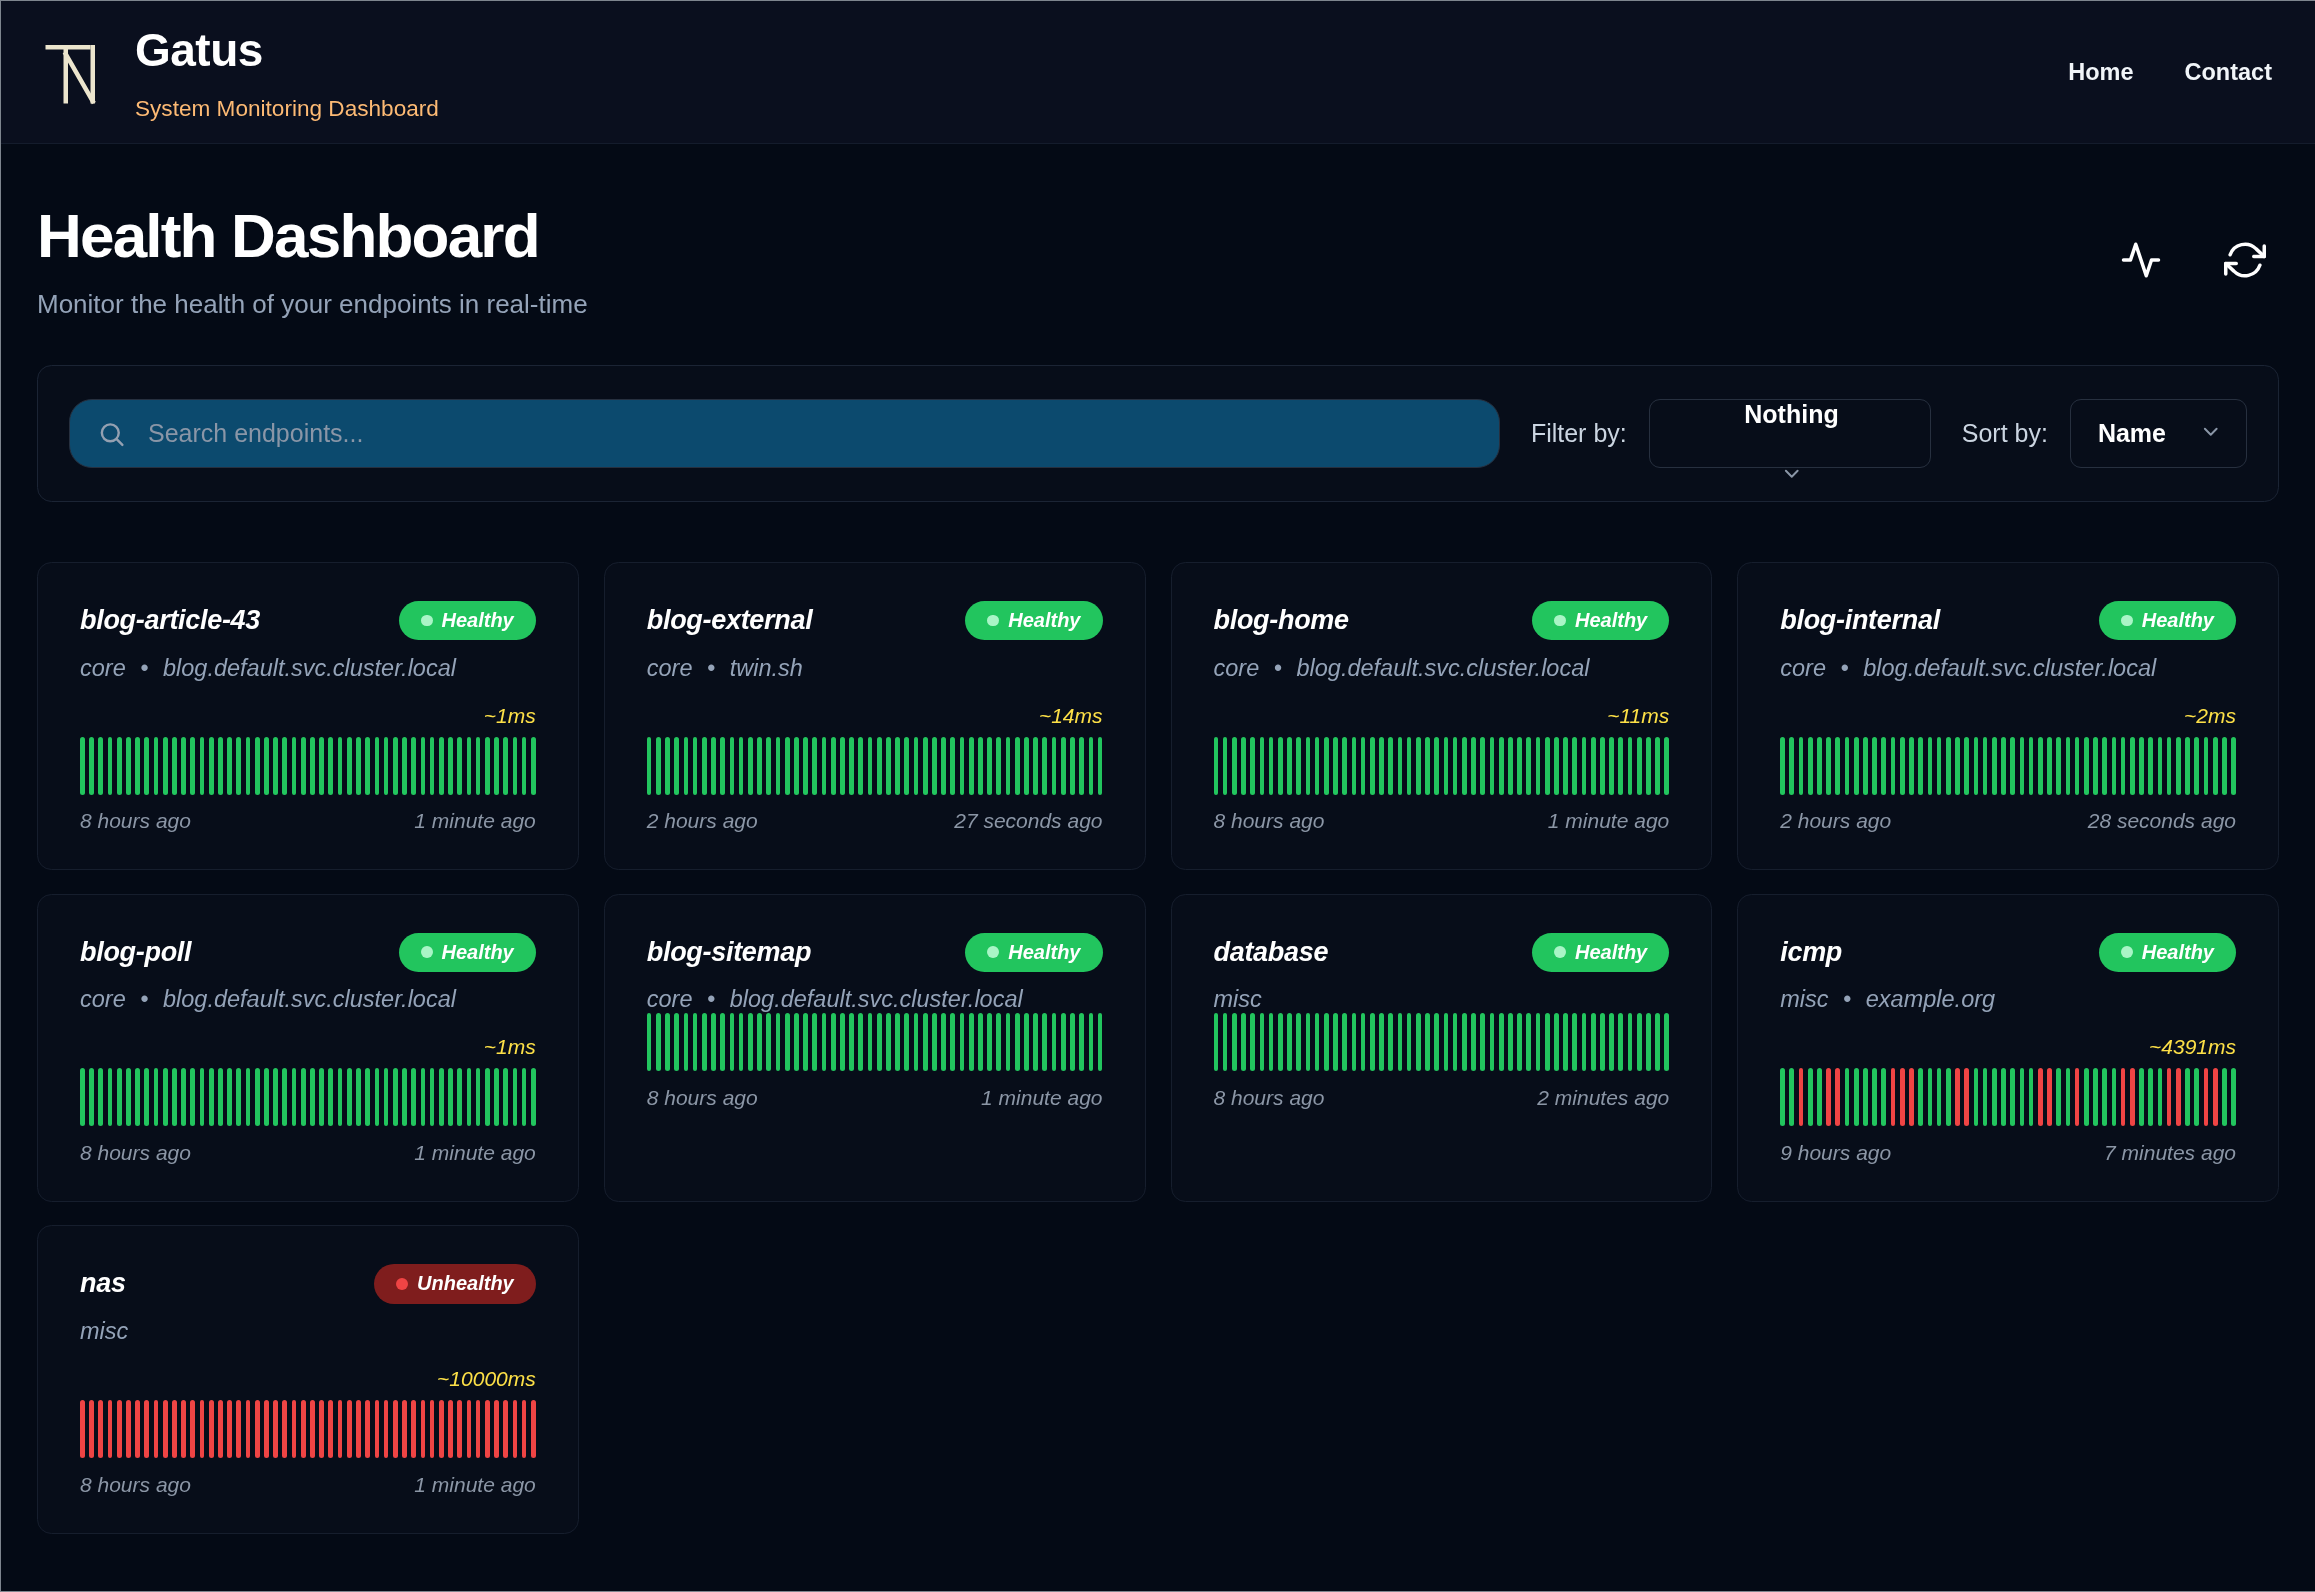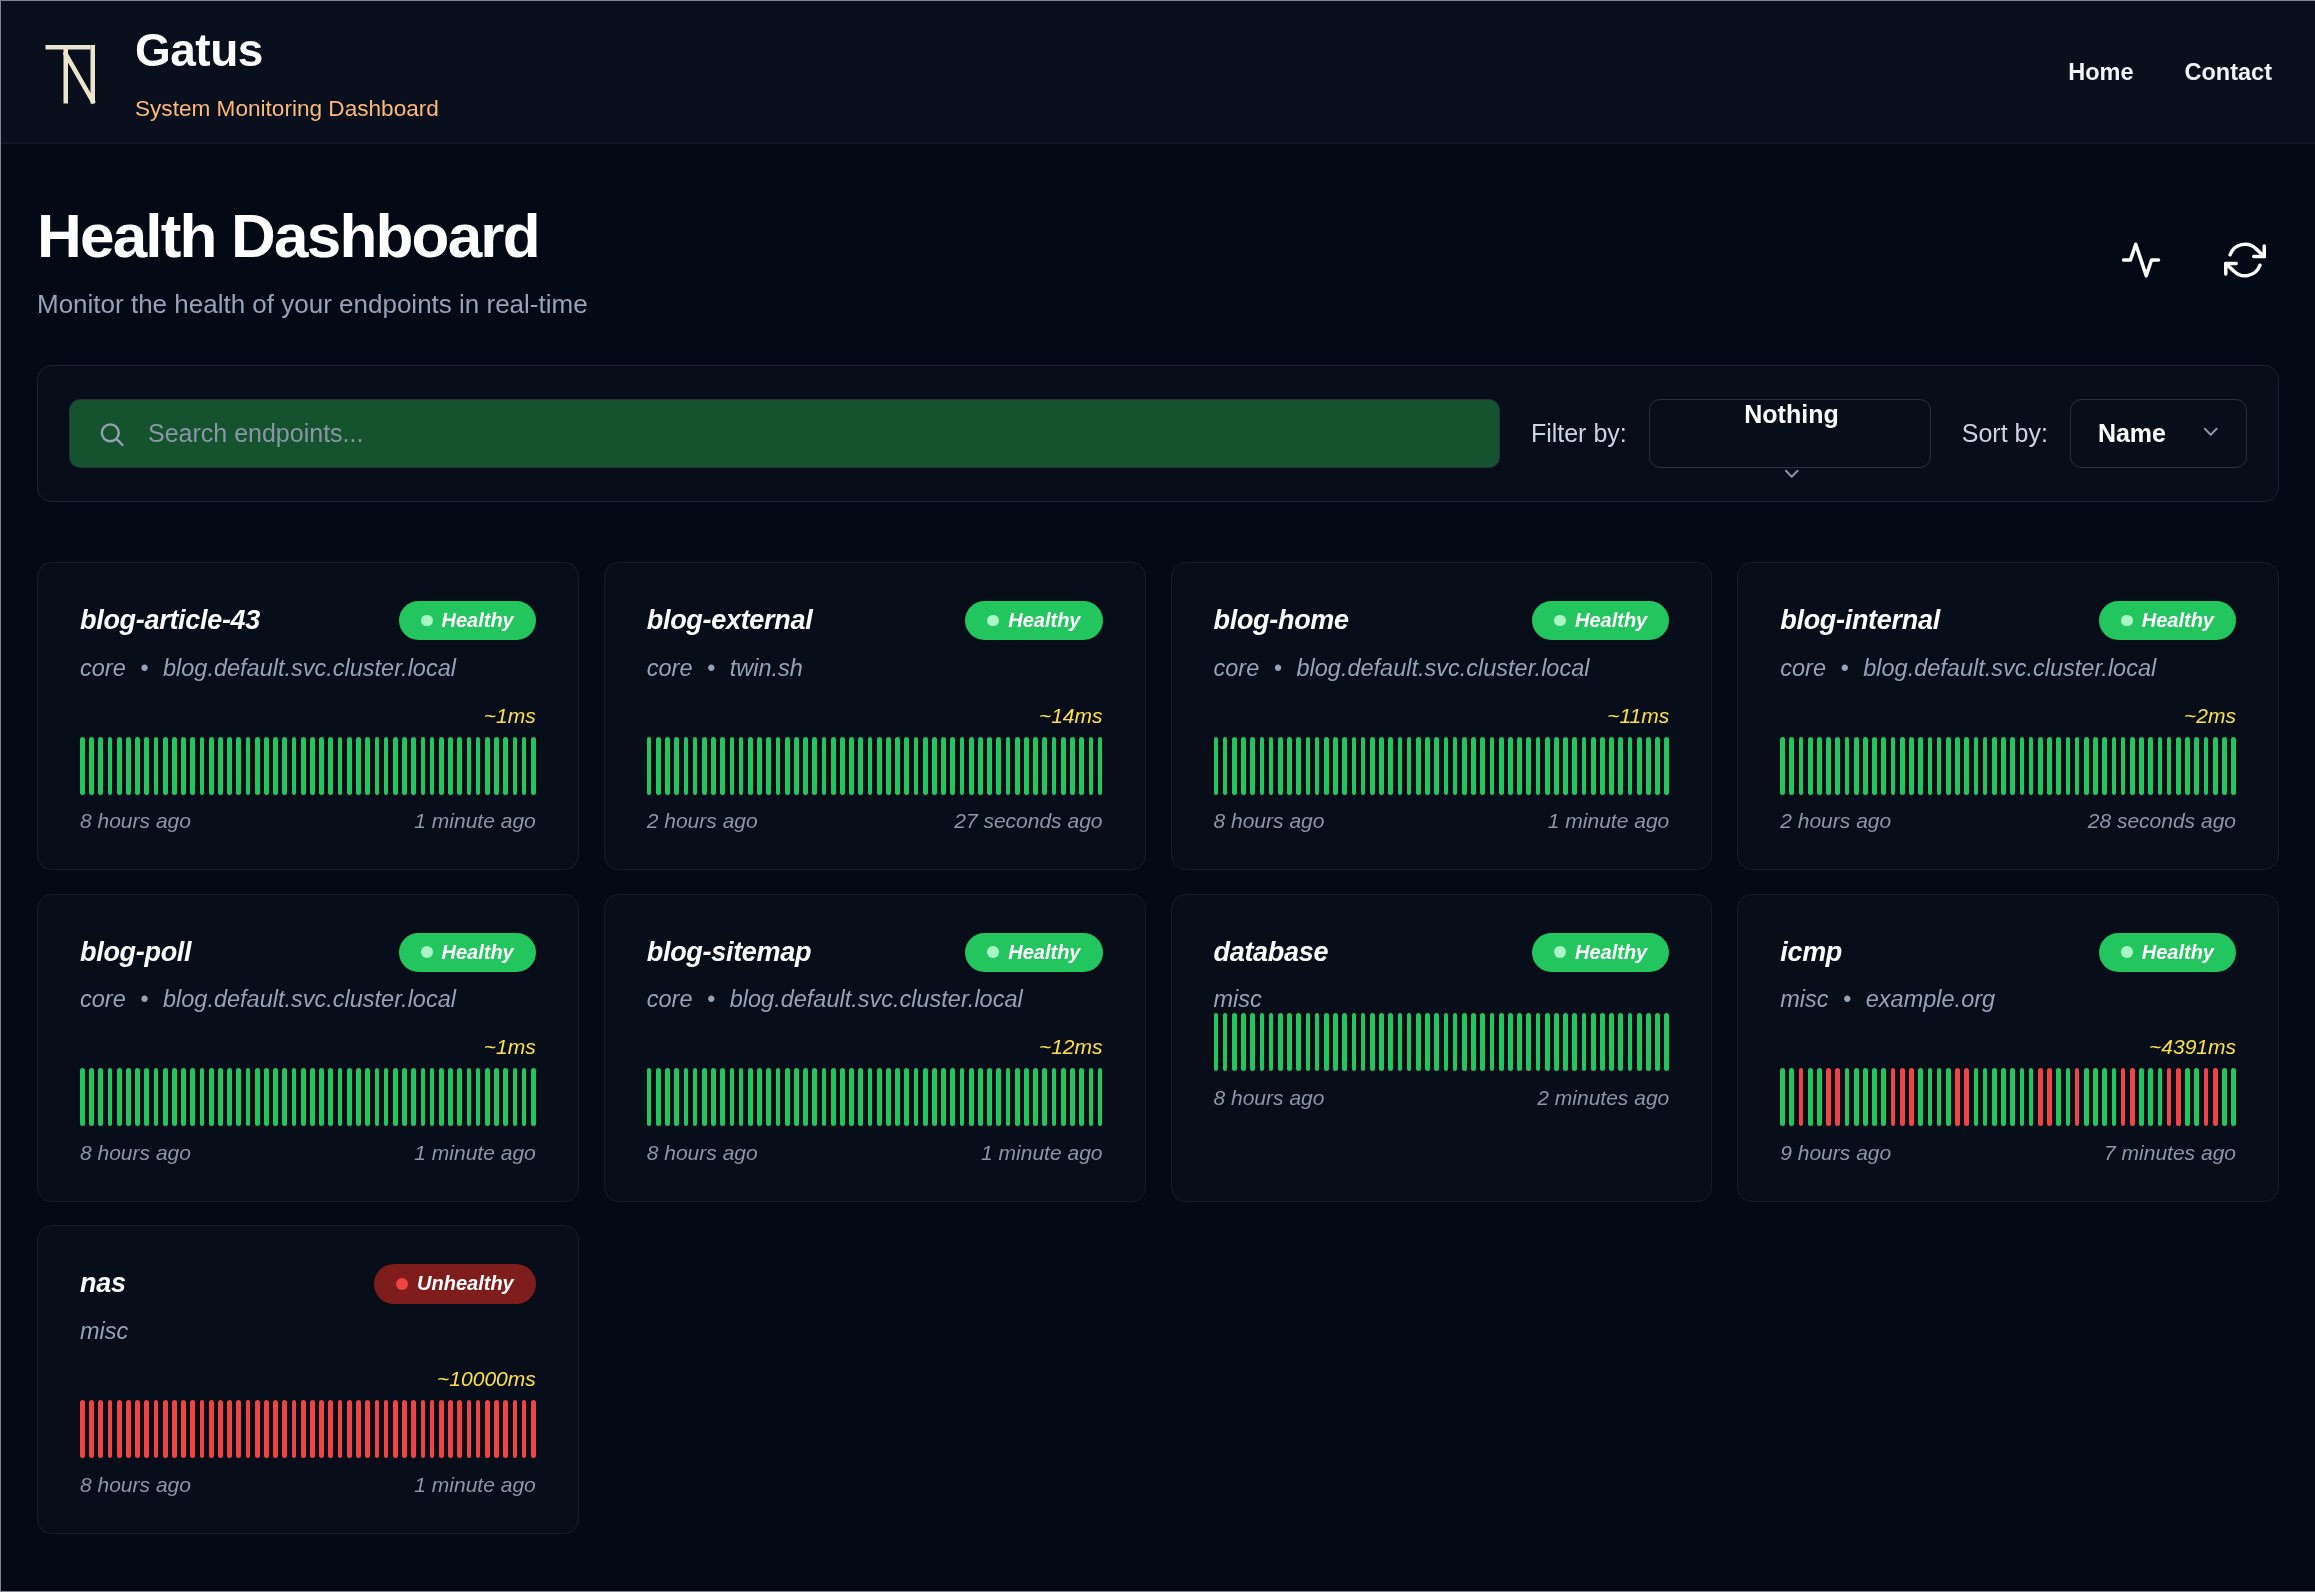--- a/index.html
+++ b/index.html
@@ -40,21 +40,21 @@
   .filter-bar{
     margin-top:45px;
     background:#070d19;
     border:0.9px solid #1b2434;
     border-radius:14.5px;
     padding:33px 31px;
     display:flex; align-items:center; gap:31px;
   }
   .search-box{
     flex:1; position:relative; height:69px;
-    background:#14532d; border:0.9px solid #27303f; border-radius:11px;
+    background:#0c4a6e; border:0.9px solid #27303f; border-radius:23px;
     display:flex; align-items:center;
   }
   .search-icon{ position:absolute; left:27px; top:50%; transform:translateY(-50%); display:flex; }
   .search-icon svg{ width:29px; height:29px; stroke:#94a0b1; }
   .search-box input{
     width:100%; height:100%; background:transparent; border:none; outline:none;
     padding:0 27px 0 78px; font-size:25px; color:#e2e8f0;
     font-family:"Liberation Sans", sans-serif;
   }
   .search-box input::placeholder{ color:#8a96a7; }
@@ -549,21 +549,20 @@
       <div class="badge healthy">
         <span class="dot"></span>
         <span>Healthy</span>
       </div>
     </div>
     <div class="card-meta">
       <span>core</span>
       <span>•</span>
       <span>blog.default.svc.cluster.local</span>
     </div>
-    <div class="latency">~12ms</div>
     <div class="bars">
             <div class="bar ok"></div>
             <div class="bar ok"></div>
             <div class="bar ok"></div>
             <div class="bar ok"></div>
             <div class="bar ok"></div>
             <div class="bar ok"></div>
             <div class="bar ok"></div>
             <div class="bar ok"></div>
             <div class="bar ok"></div>

